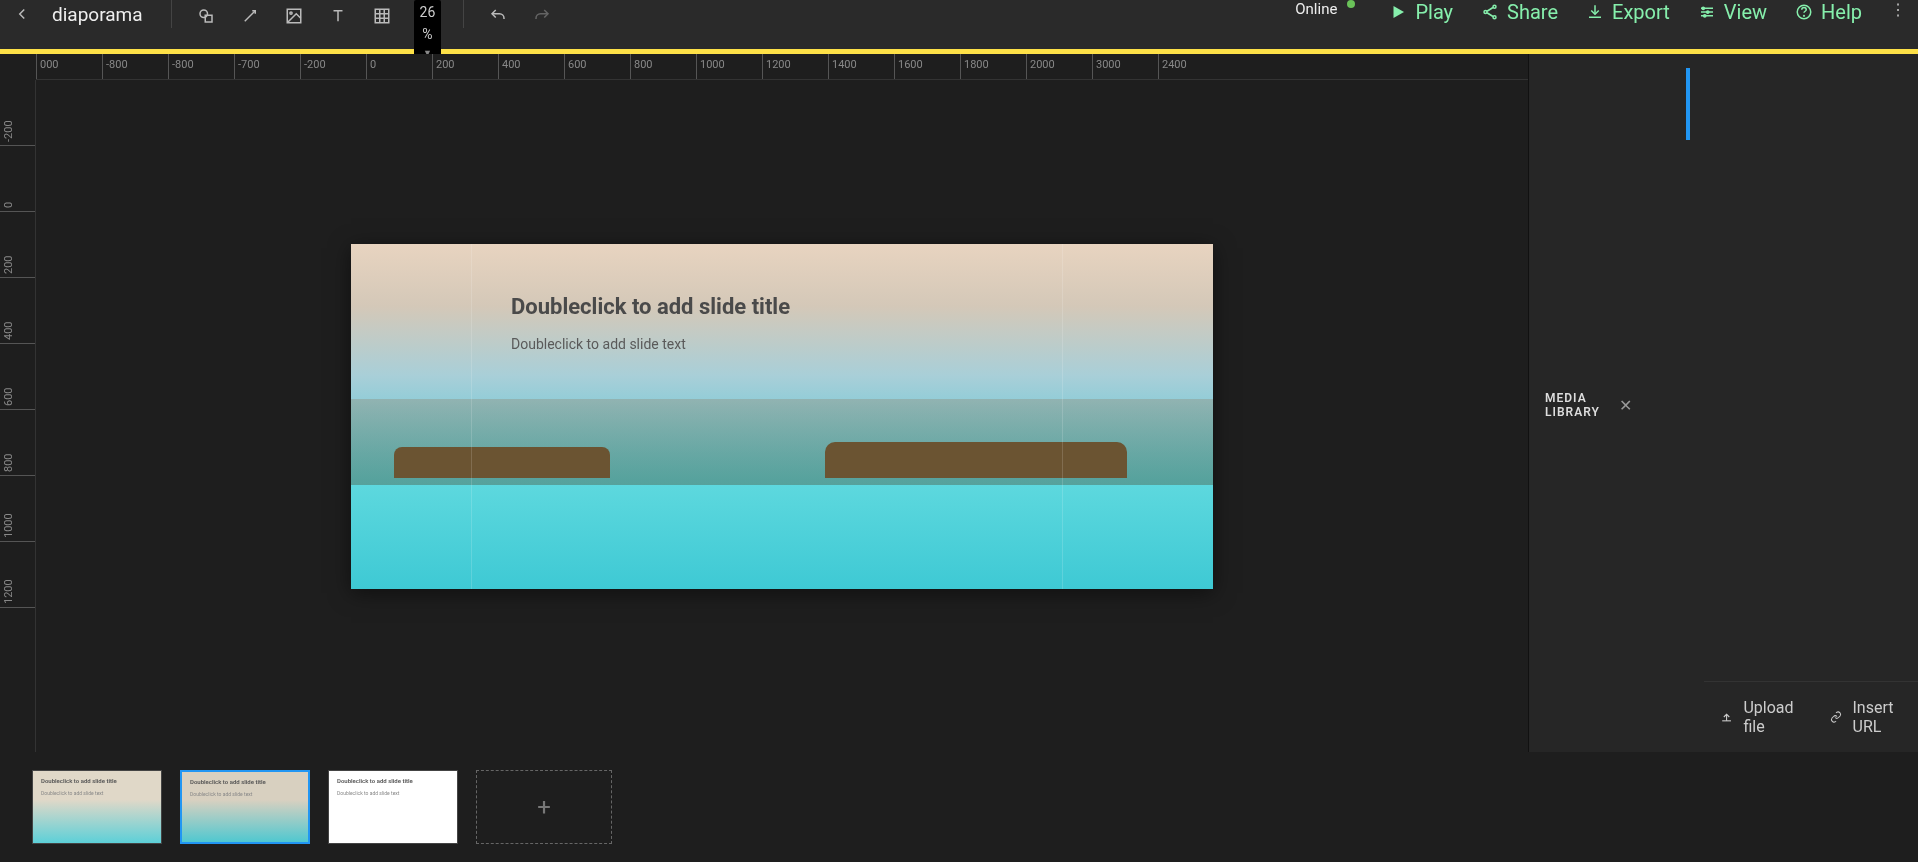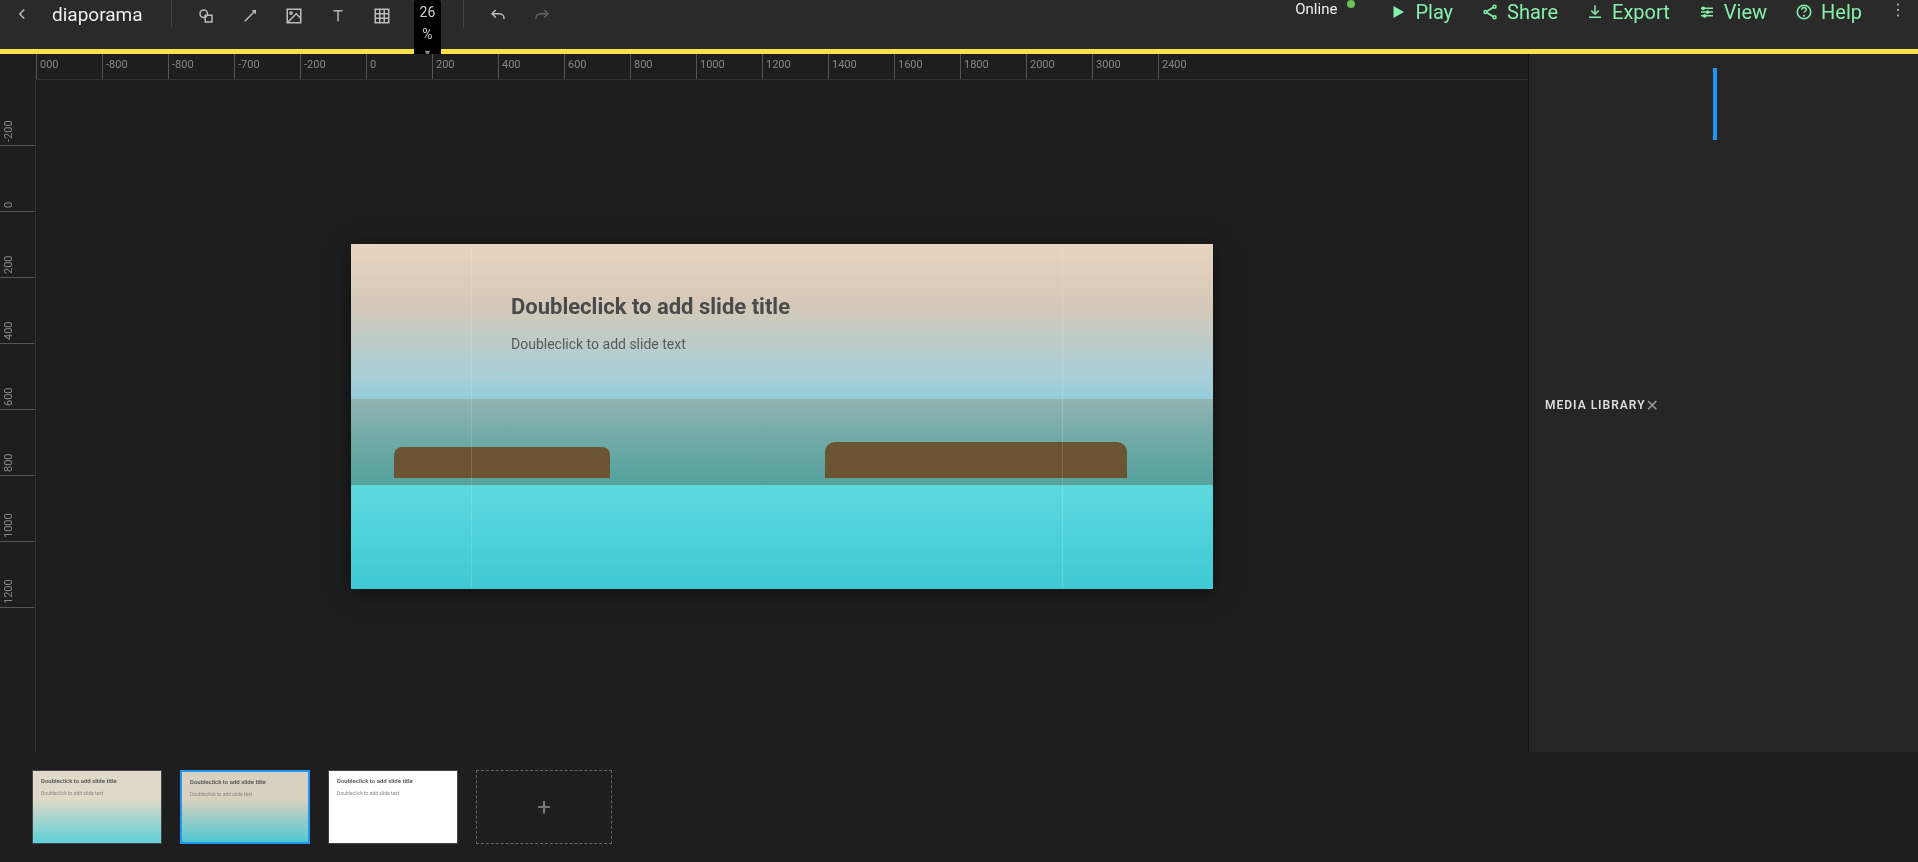--- a/index.html
+++ b/index.html
@@ -303,20 +303,37 @@
       <div class="panel-close">✕</div>
     </div>
     <div class="panel-grid">
       <div class="thumb t1"></div>
       <div class="thumb t2"></div>
       <div class="thumb t3 selected"></div>
       <div class="thumb t4"></div>
       <div class="thumb t5"></div>
       <div class="thumb t6"></div>
     </div>
+    <div class="panel-footer">
+      <div class="act">
+        <svg viewBox="0 0 24 24" fill="none" stroke="currentColor" stroke-width="2">
+            <path d="M12 19 V7"></path>
+            <polyline points="7 12 12 7 17 12"></polyline>
+            <path d="M4 19 h16"></path>
+          </svg>
+        <span>Upload file</span>
+      </div>
+      <div class="act">
+        <svg viewBox="0 0 24 24" fill="none" stroke="currentColor" stroke-width="2">
+            <path d="M10 13 a5 5 0 0 0 7 0 l3 -3 a5 5 0 0 0 -7 -7 l-1 1"></path>
+            <path d="M14 11 a5 5 0 0 0 -7 0 l-3 3 a5 5 0 0 0 7 7 l1 -1"></path>
+          </svg>
+        <span>Insert URL</span>
+      </div>
+    </div>
   </div>
 </div>
 
 <div class="thumbstrip">
   <div class="slide-thumb bg1">
     <div class="mini-txt">Doubleclick to add slide title</div>
     <div class="mini-sub">Doubleclick to add slide text</div>
   </div>
   <div class="slide-thumb bg2 selected">
     <div class="mini-txt">Doubleclick to add slide title</div>

